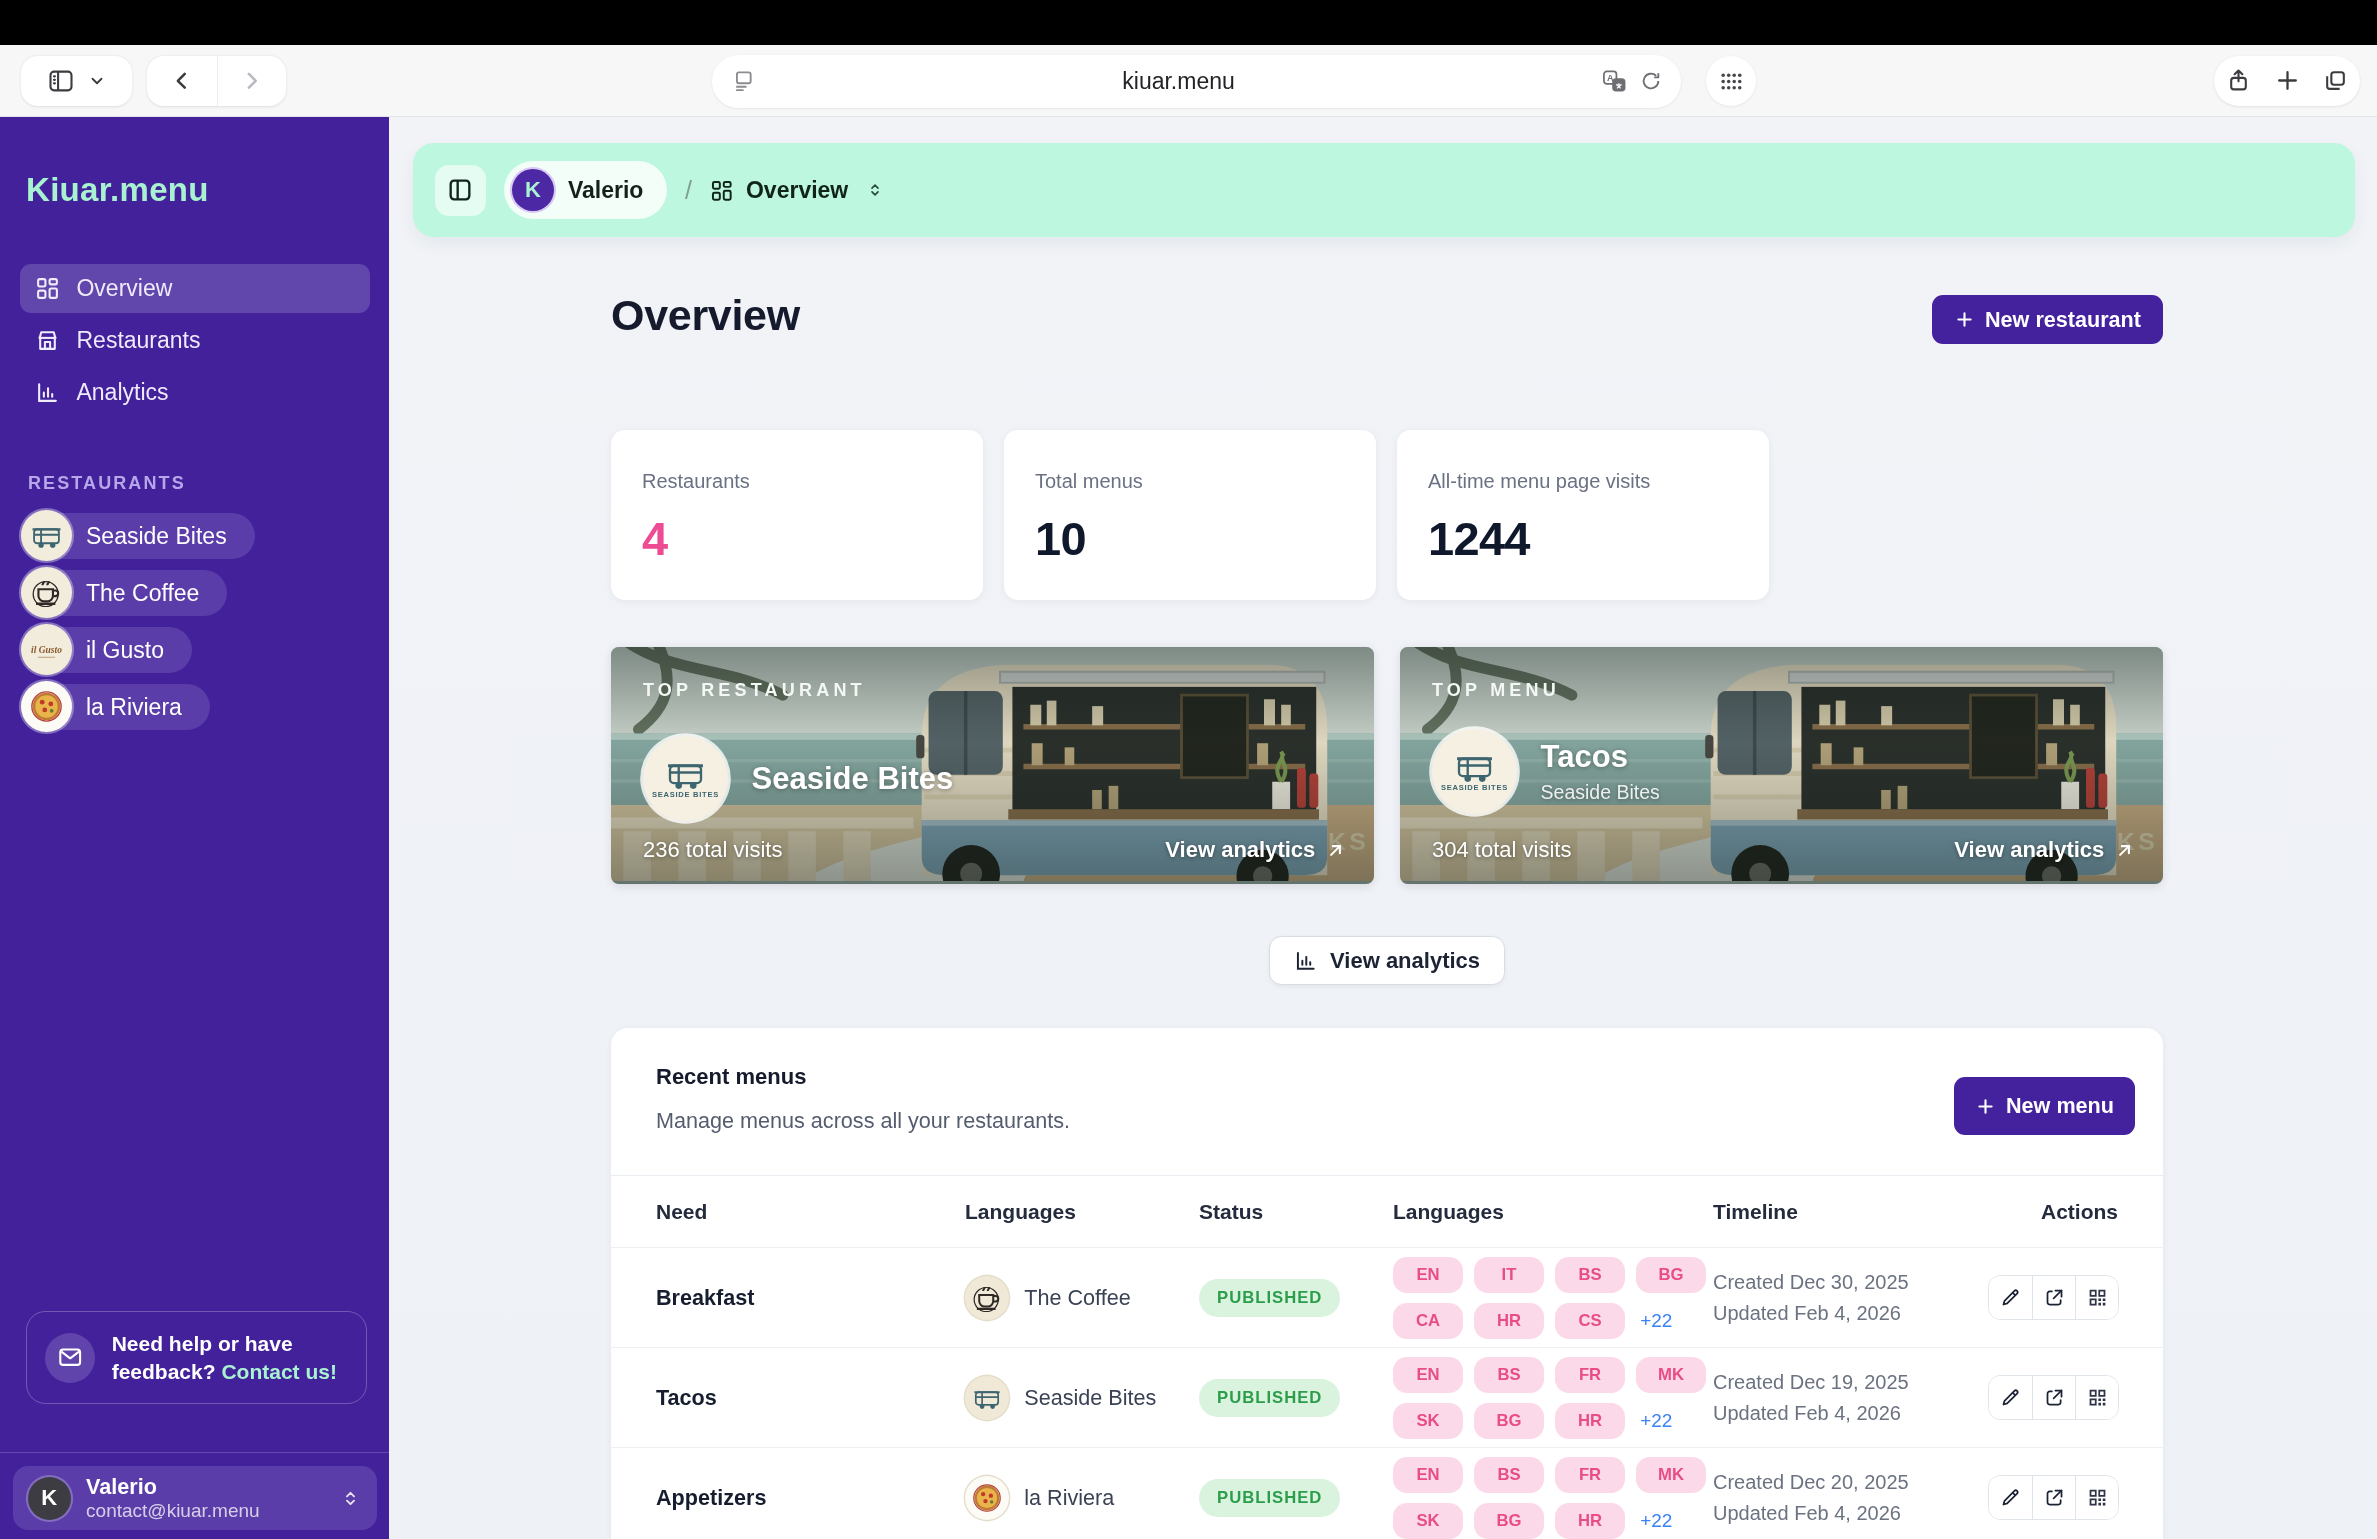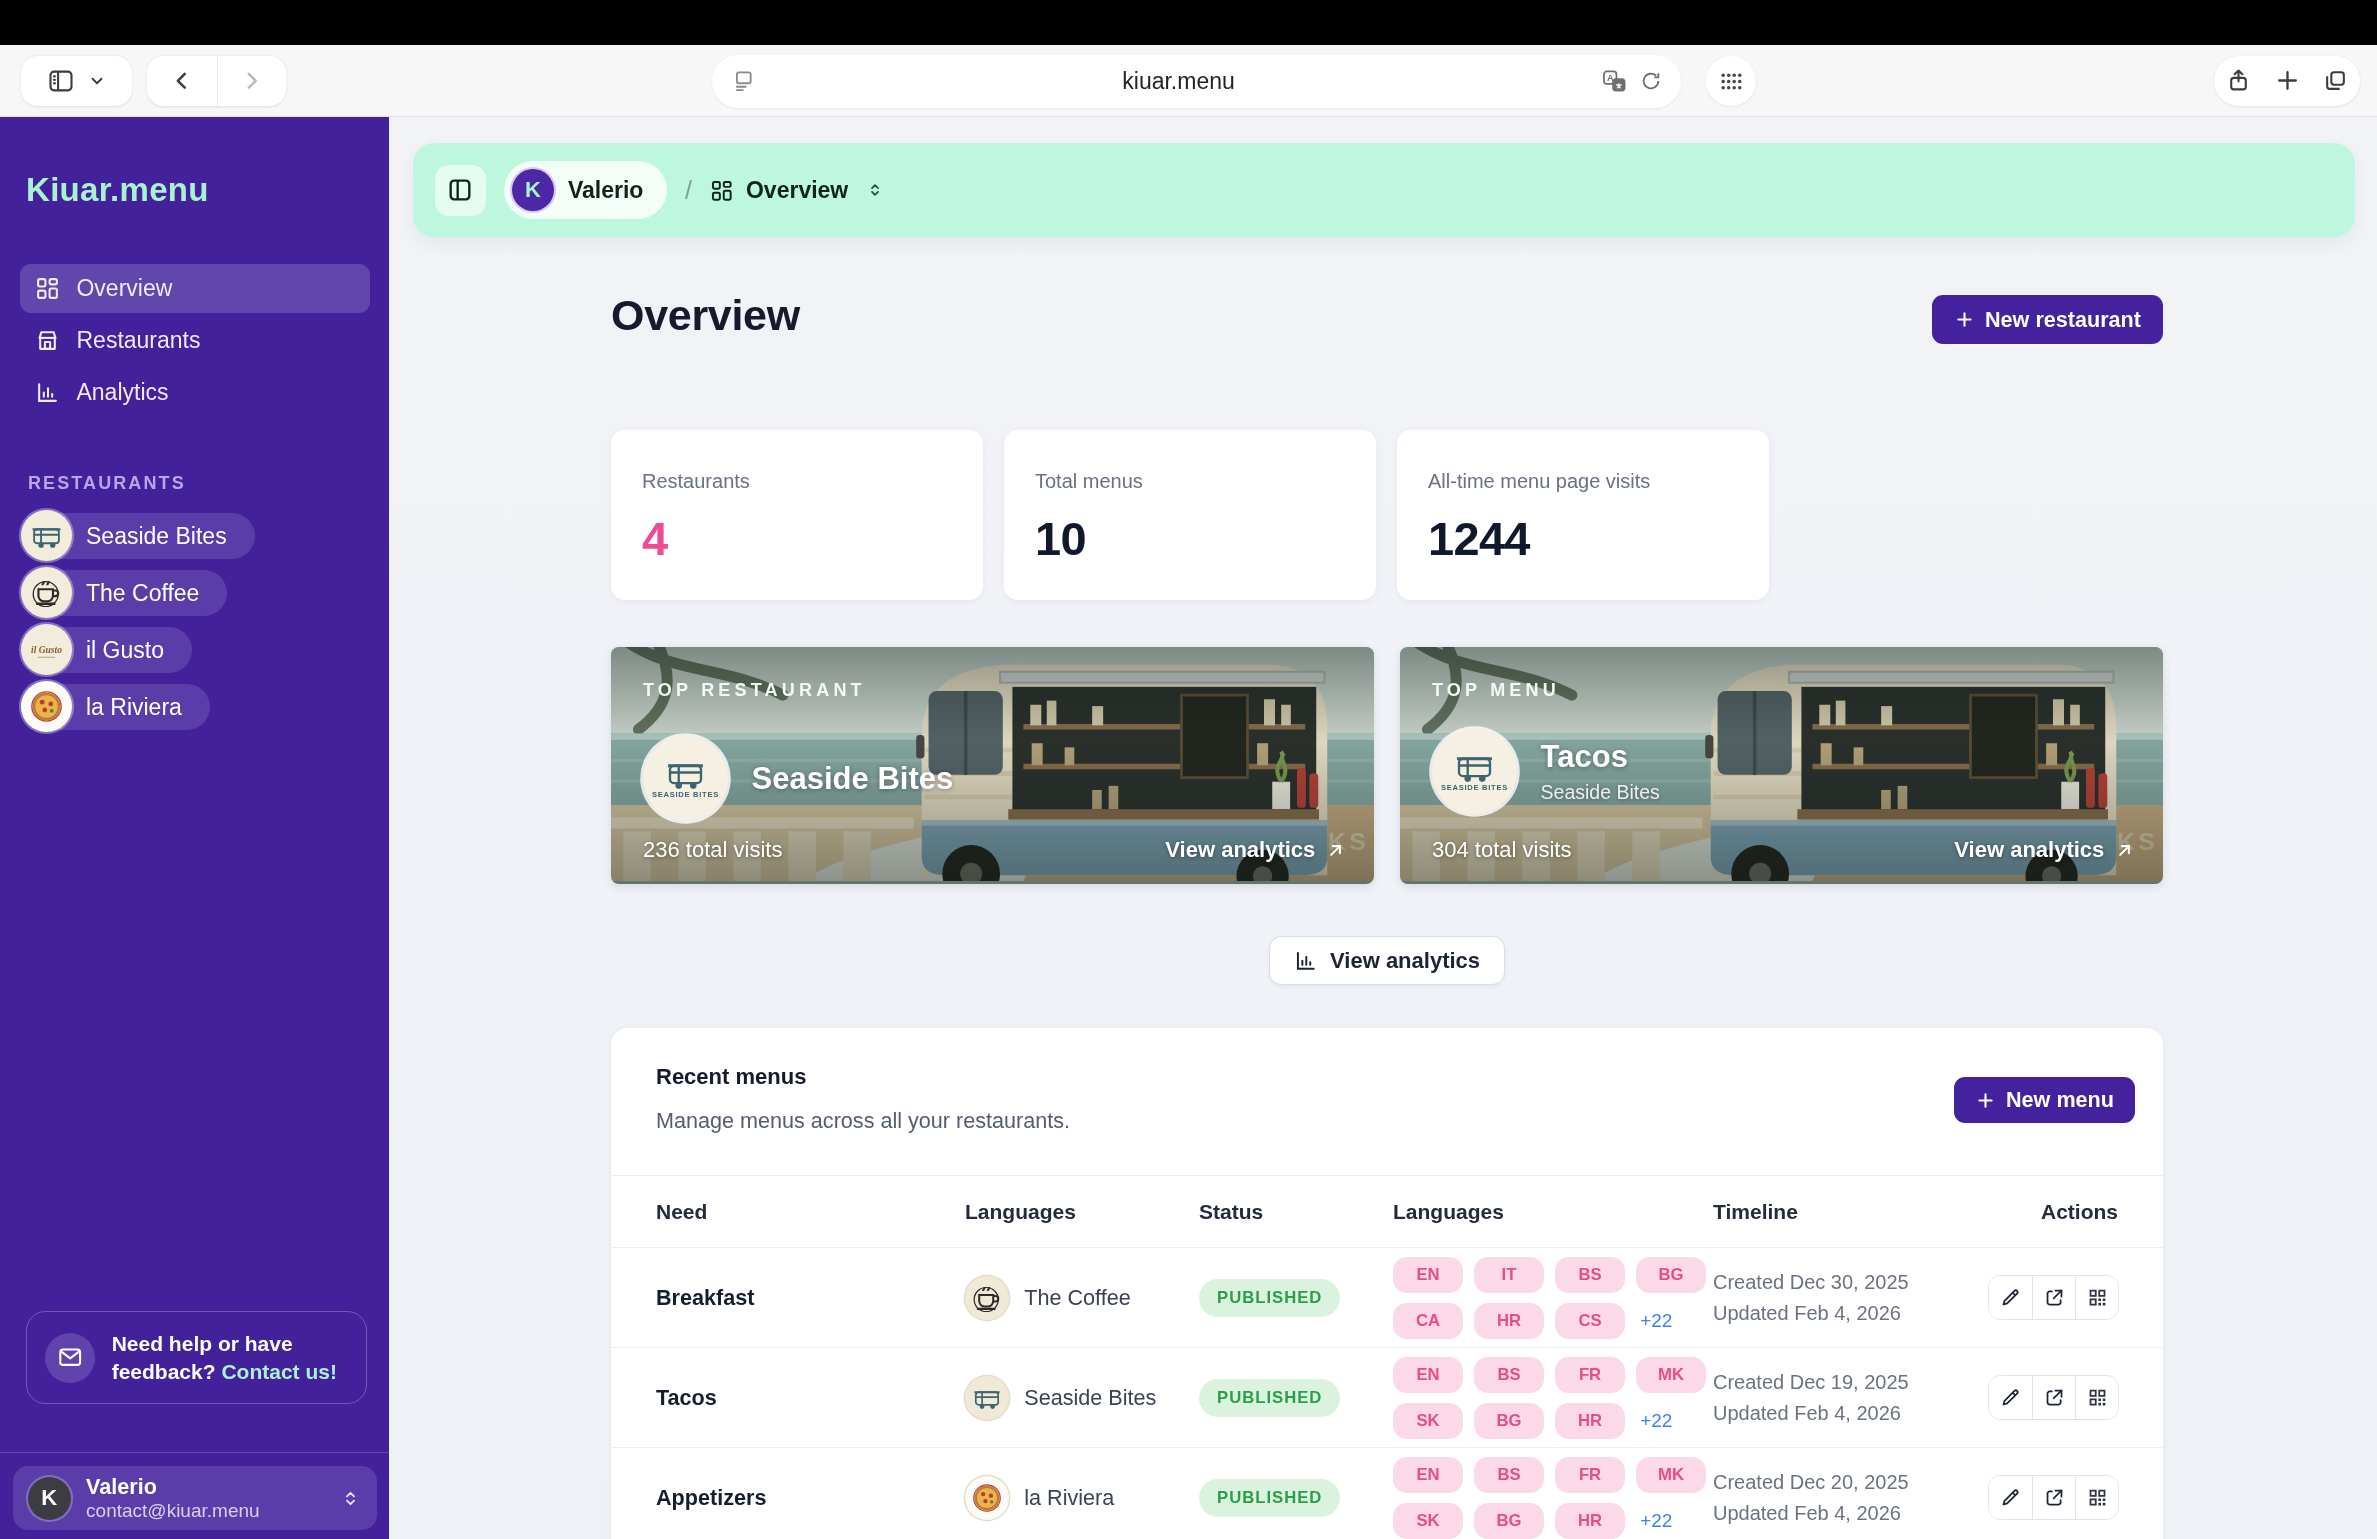--- a/index.html
+++ b/index.html
@@ -92,21 +92,21 @@
   .hero-visits{font-size:22px;color:#fff;text-shadow:0 0.7px 4.2px rgba(0,0,0,.4);}
   .hero-link{display:flex;align-items:center;gap:9.7px;font-size:22px;font-weight:bold;color:#fff;text-shadow:0 0.7px 4.2px rgba(0,0,0,.4);cursor:pointer;}
 
   .va-wrap{position:absolute;left:0;top:819px;width:100%;display:flex;justify-content:center;}
   .btn-white{display:inline-flex;align-items:center;gap:12.5px;height:49px;padding:0 23.6px;background:#fff;border:1.4px solid #d8dde4;border-radius:12.5px;font-size:22px;font-weight:bold;color:#1c2335;cursor:pointer;font-family:"Liberation Sans",sans-serif;box-shadow:0 1.4px 4.2px rgba(16,24,40,.05);}
 
   .recent{position:absolute;left:0;top:911px;width:1552px;height:640px;background:#fff;border-radius:16.7px;box-shadow:0 1.4px 7px rgba(16,24,40,.05);}
   .recent-head{position:relative;padding:36px 28px 0 45px;height:147px;}
   .recent-title{font-size:22px;font-weight:bold;color:var(--c-dark);}
   .recent-sub{margin-top:18px;font-size:21.6px;color:#545c6e;}
-  .btn-new-menu{right:28px;top:49px;height:46px;padding:8px 21px;}
+  .btn-new-menu{right:28px;top:49px;height:58px;padding:8px 21px;}
   .recent-div{height:1.4px;background:#e9ecf0;}
   .tgrid{display:grid;grid-template-columns:309px 234px 194px 320px 275px 1fr;align-items:center;padding:0 45px;}
   .thead{height:71px;}
   .th{font-size:21px;font-weight:bold;color:#232b3d;}
   .th.right{text-align:right;}
   .trow{height:100px;border-top:1.4px solid #edeff3;}
   .cell-menu{font-size:21.6px;color:#161d2e;font-weight:bold;}
   .cell-rest{display:flex;align-items:center;gap:15.3px;font-size:21.6px;color:#3a4254;}
   .row-avatar{width:44px;height:44px;border-radius:50%;background:#f0e9d8;box-shadow:0 0 0 1.4px #e4ddc9;display:flex;align-items:center;justify-content:center;overflow:hidden;flex:none;}
   .status-pill{display:inline-block;background:var(--c-green-bg);color:var(--c-green-text);font-size:16.7px;font-weight:bold;letter-spacing:1px;border-radius:694px;padding:9px 18px;}

